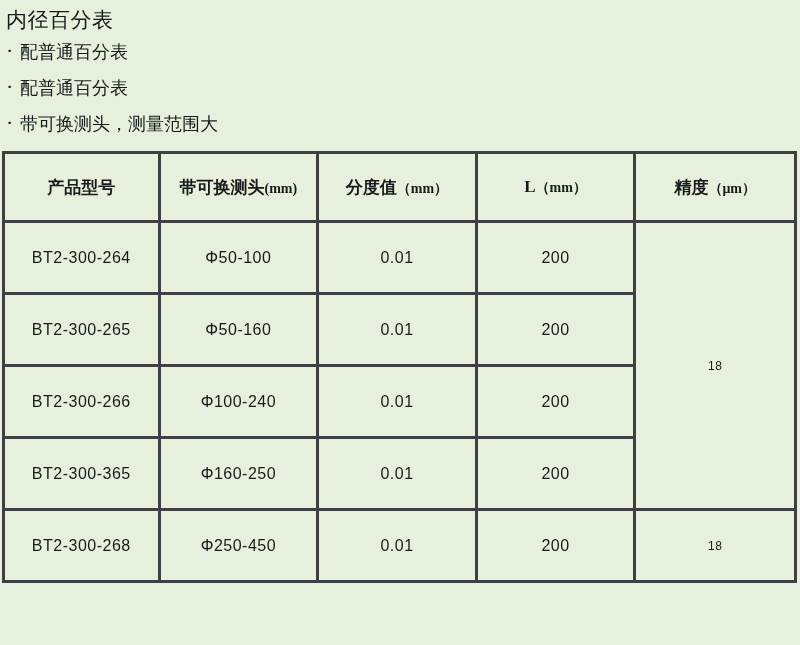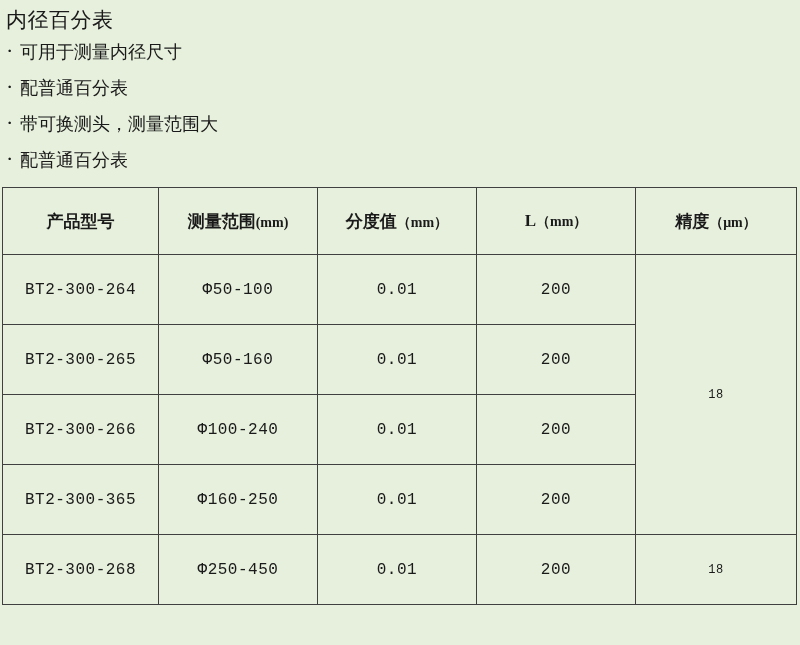--- a/index.html
+++ b/index.html
@@ -53,77 +53,76 @@
     font-size: 22px;
     line-height: 1;
   }
   table.spec {
     border-collapse: collapse;
     width: 795px;
     margin: 6px 0 0 2px;
     table-layout: fixed;
   }
   table.spec td, table.spec th {
-    border: 1px solid #404040;
+    border: 3px solid #404040;
     text-align: center;
     vertical-align: middle;
     font-weight: normal;
     font-family: "Liberation Serif", "DejaVu Serif", serif;
   }
   table.spec thead th {
     height: 64px;
     font-size: 17px;
     font-weight: bold;
   }
   table.spec thead th .unit {
     font-size: 14px;
     text-align: center;
   }
   table.spec tbody td {
     height: 67px;
     font-size: 16px;
-    font-family: Liberation Mono, monospace;
+    font-family: Liberation Sans, sans-serif;
     letter-spacing: 0.5px;
   }
   table.spec tbody td.acc {
     font-size: 12px;
   }
   .col1 { width: 155px; }
   .col2 { width: 158px; }
   .col3 { width: 158px; }
   .col4 { width: 158px; }
   .col5 { width: 160px; }
 </style>
 </head>
 <body>
 
 <div class="page">
 
   <div class="title">内径百分表</div>
 
 
   <ul class="features">
-    <li>可用于测量内径尺寸</li>
+    <li>配普通百分表</li>
     <li>配普通百分表</li>
     <li>带可换测头，测量范围大</li>
-    <li>配普通百分表</li>
   </ul>
 
   <table class="spec">
     <colgroup>
       <col class="col1">
         <col class="col2">
         <col class="col3">
         <col class="col4">
         <col class="col5">
     </colgroup>
     <thead>
       <tr>
         <th><span>产品型号</span><span class="unit"></span></th>
-        <th><span>测量范围</span><span class="unit">(mm)</span></th>
+        <th><span>带可换测头</span><span class="unit">(mm)</span></th>
         <th><span>分度值</span><span class="unit">（mm）</span></th>
         <th><span>L</span><span class="unit">（mm）</span></th>
         <th><span>精度</span><span class="unit">（μm）</span></th>
       </tr>
     </thead>
     <tbody>
       <tr>
         <td>BT2-300-264</td>
         <td>Φ50-100</td>
         <td>0.01</td>

